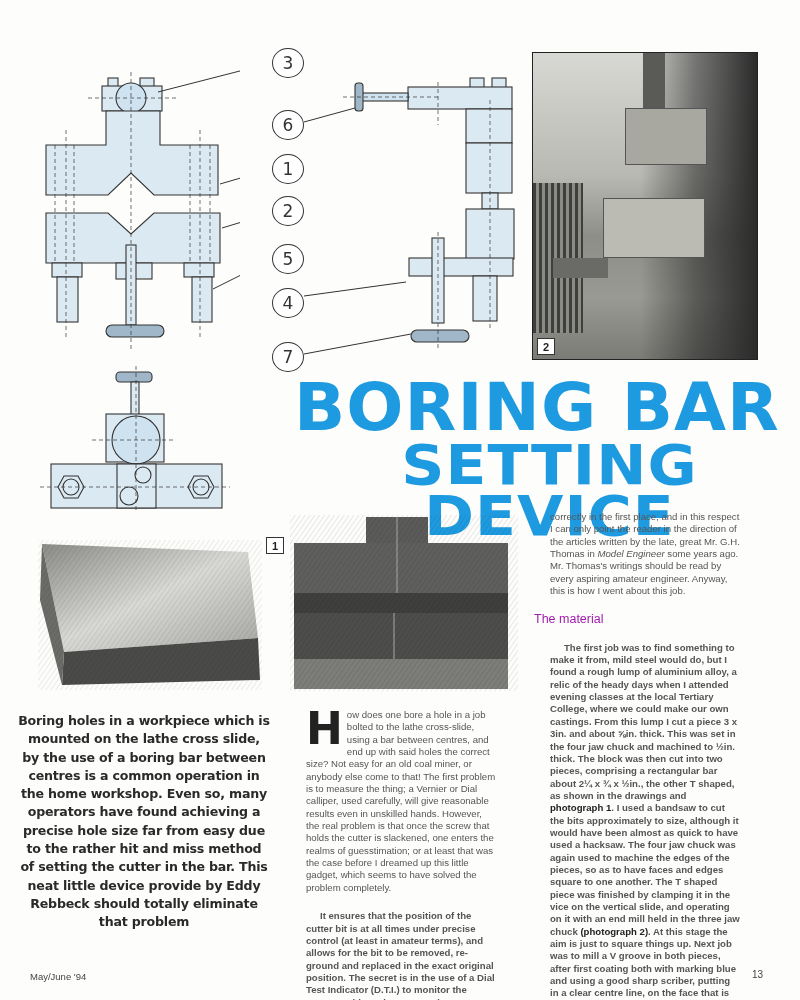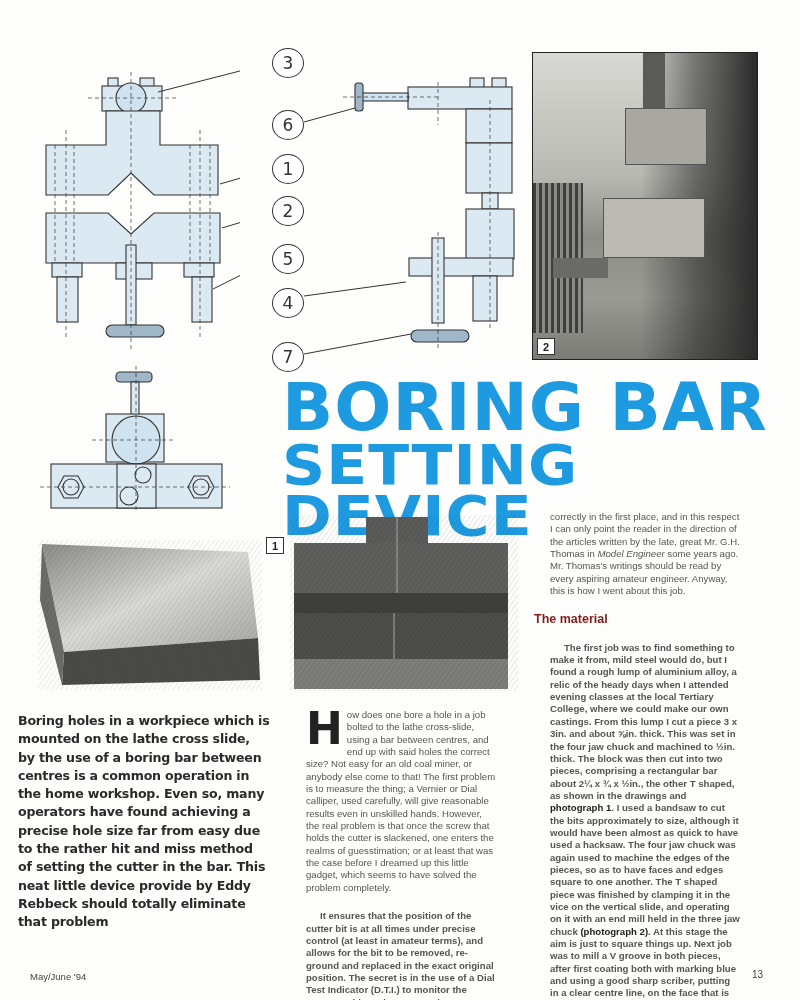--- a/index.html
+++ b/index.html
@@ -13,50 +13,50 @@
   .callout {
     position: absolute; width: 30px; height: 28px; border: 1.3px solid #333;
     border-radius: 50%; background: #fff; font-size: 17px; color: #333;
     display: flex; align-items: center; justify-content: center;
     font-family: "DejaVu Sans", sans-serif;
   }
   
   .title {
     position: absolute; left: 282px; top: 378px; width: 500px;
     font-family: "DejaVu Sans", sans-serif; font-weight: 900; color: #1e9be0;
-    line-height: 0.92; letter-spacing: 1px; text-align: left;
+    line-height: 0.92; letter-spacing: 1px; text-align: center;
   }
   .title .l1 { font-size: 66px; display: block; transform: scaleX(1.02); transform-origin: left; }
   .title .l2 { font-size: 56px; display: block; transform: scaleX(1.07); transform-origin: left; }
   
   .photo { position: absolute; overflow: hidden; }
   .photo-label {
     position: absolute; background: #fff; border: 1px solid #333; color: #222;
     font-size: 11px; font-weight: bold; width: 16px; height: 15px;
     display: flex; align-items: center; justify-content: center;
   }
   
   .standfirst {
     position: absolute; left: 18px; top: 712px; width: 252px;
-    text-align: left; font-family: "DejaVu Sans", sans-serif; font-weight: bold;
+    text-align: center; font-family: "DejaVu Sans", sans-serif; font-weight: bold;
     font-size: 12.6px; line-height: 18.3px; color: #2a2a2a; letter-spacing: -0.2px;
   }
   
   .col {
     position: absolute; font-size: 9.6px; line-height: 12.35px; color: #555;
     text-align: left;
   }
   .col p { margin: 16px; }
   .col p.indent { text-indent: 14px; font-weight: bold; }
   .dropcap {
     float: left; font-family: "DejaVu Sans", sans-serif; font-weight: 900;
     font-size: 44px; line-height: 36px; color: #222; margin: 2px 4px 0 0;
   }
   .subhead {
-    font-size: 12.5px; font-weight: bold; color: #7f1d1d; margin: 10px 0 16px 0;
+    font-size: 12.5px; font-weight: normal; color: #a21caf; margin: 10px 0 16px 0;
   }
   .col b { color: #222; }
   .footer-left { position: absolute; left: 30px; top: 971px; font-size: 9.5px; color: #444; }
   .footer-right { position: absolute; left: 752px; top: 969px; font-size: 10px; color: #444; }
 </style>
 </head>
 <body>
 
 <div class="abs drawing" style="left:40px;top:60px;">
   <svg width="200" height="290" viewBox="40 60 200 290">

